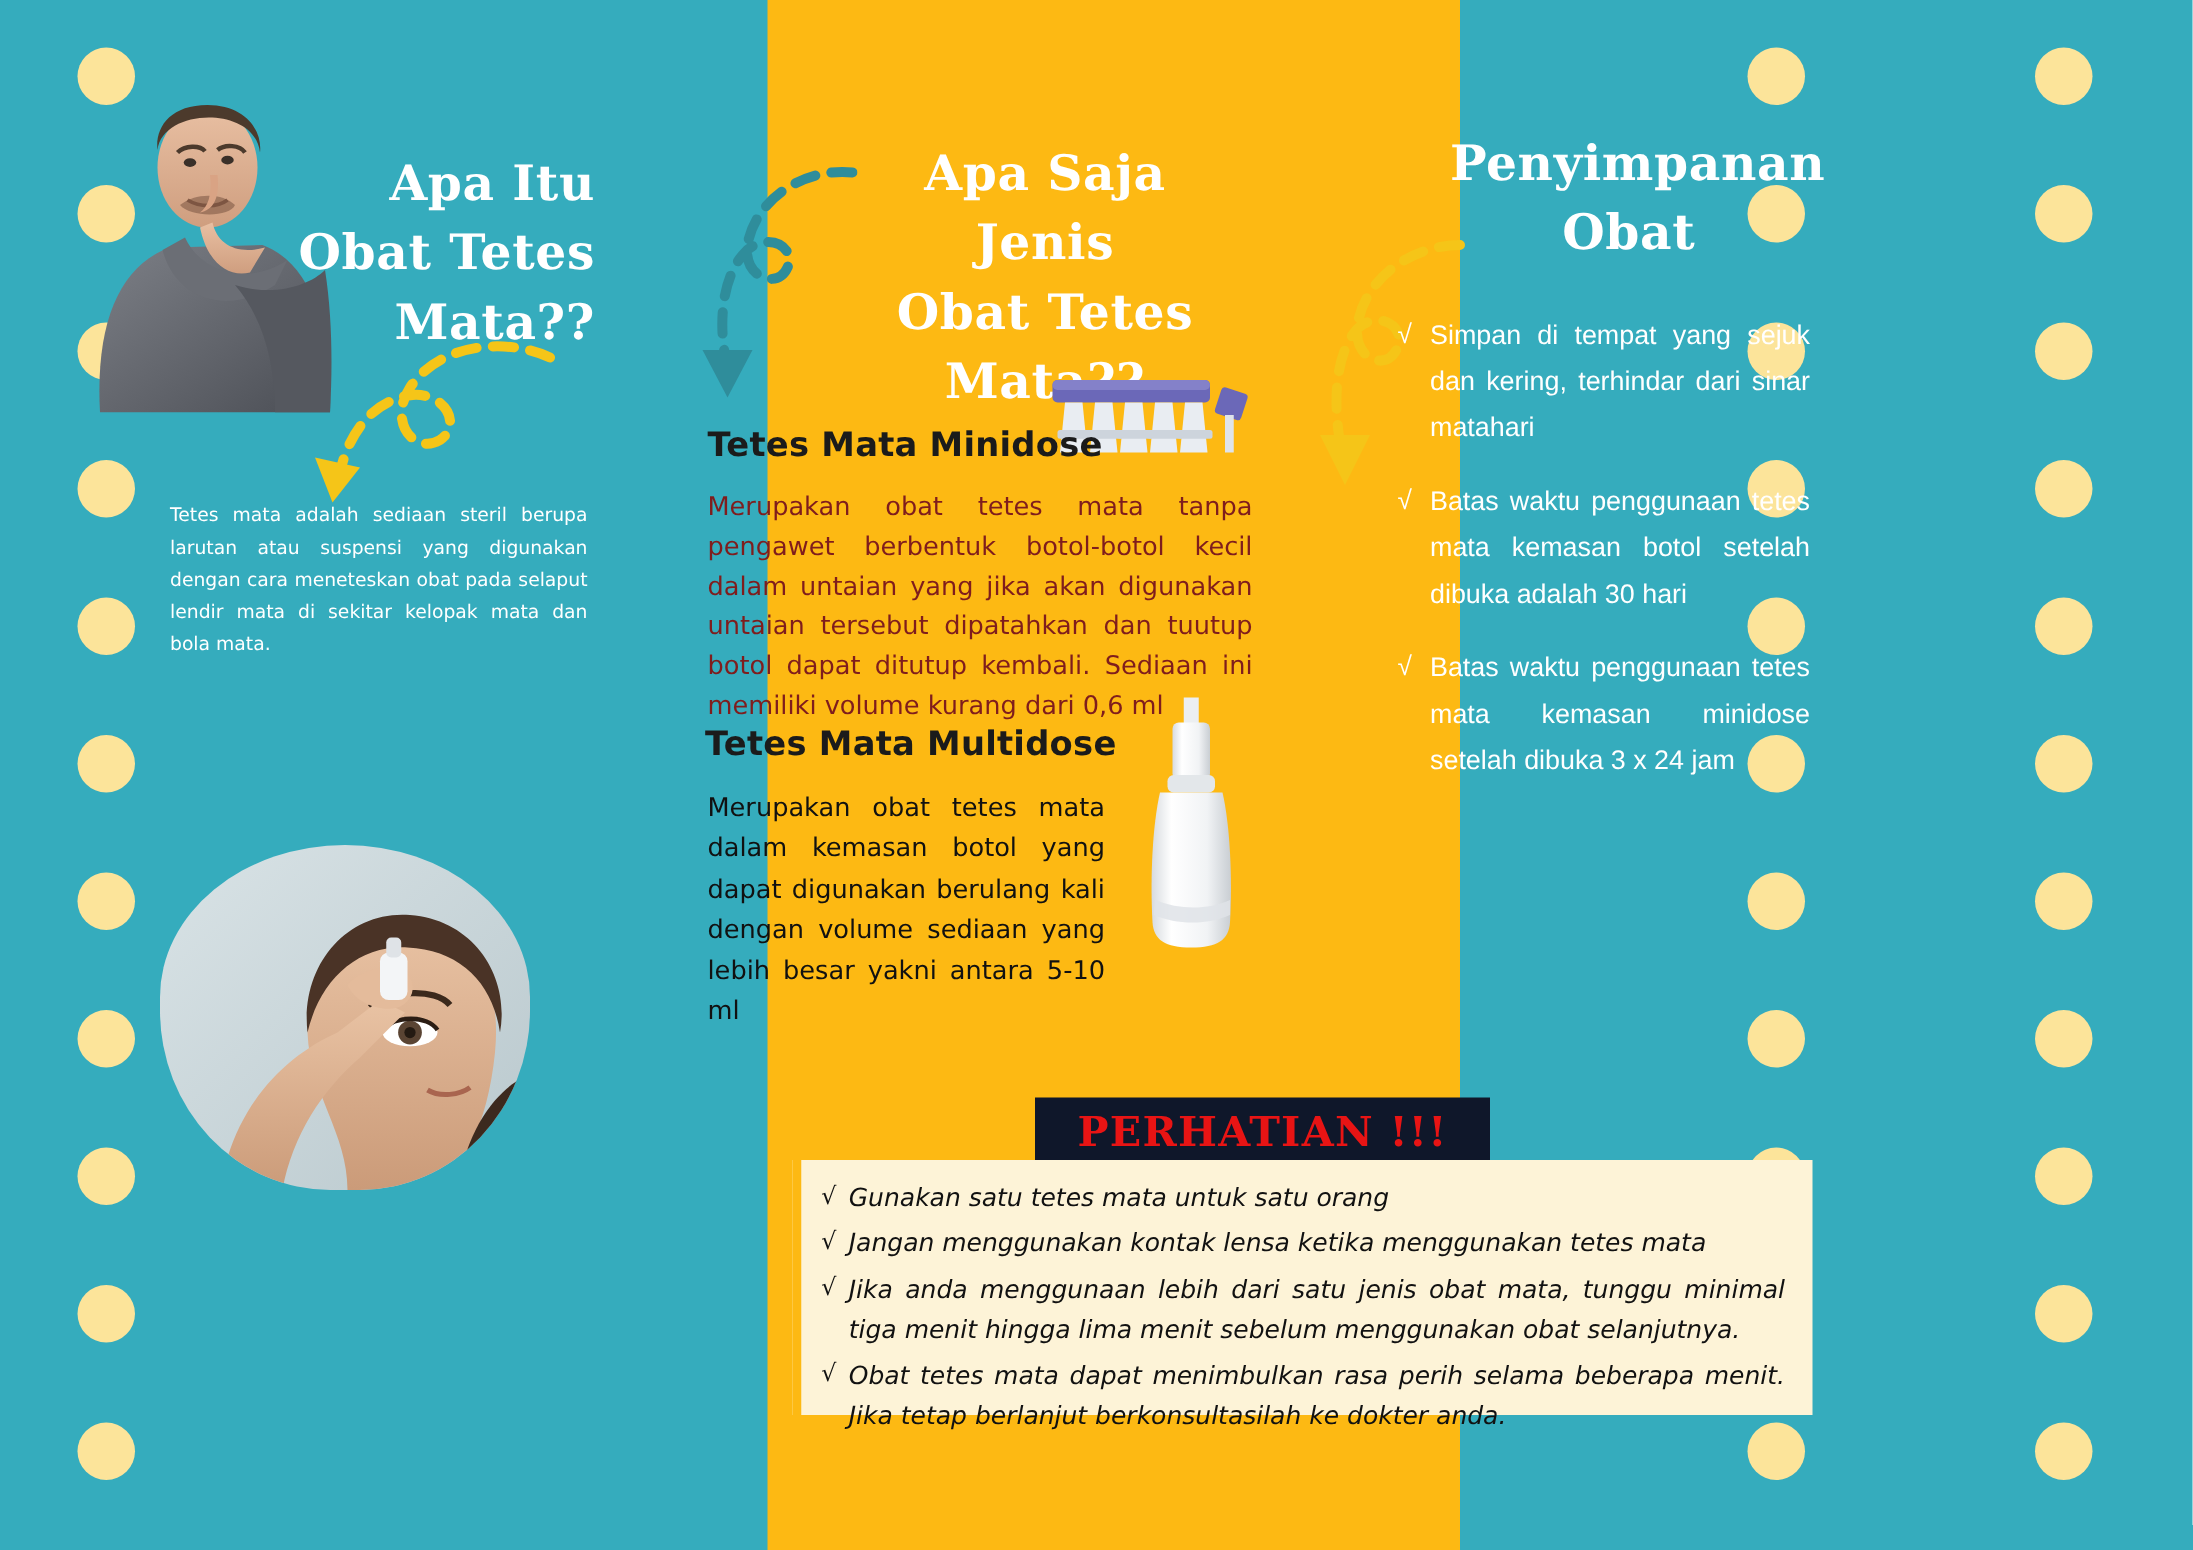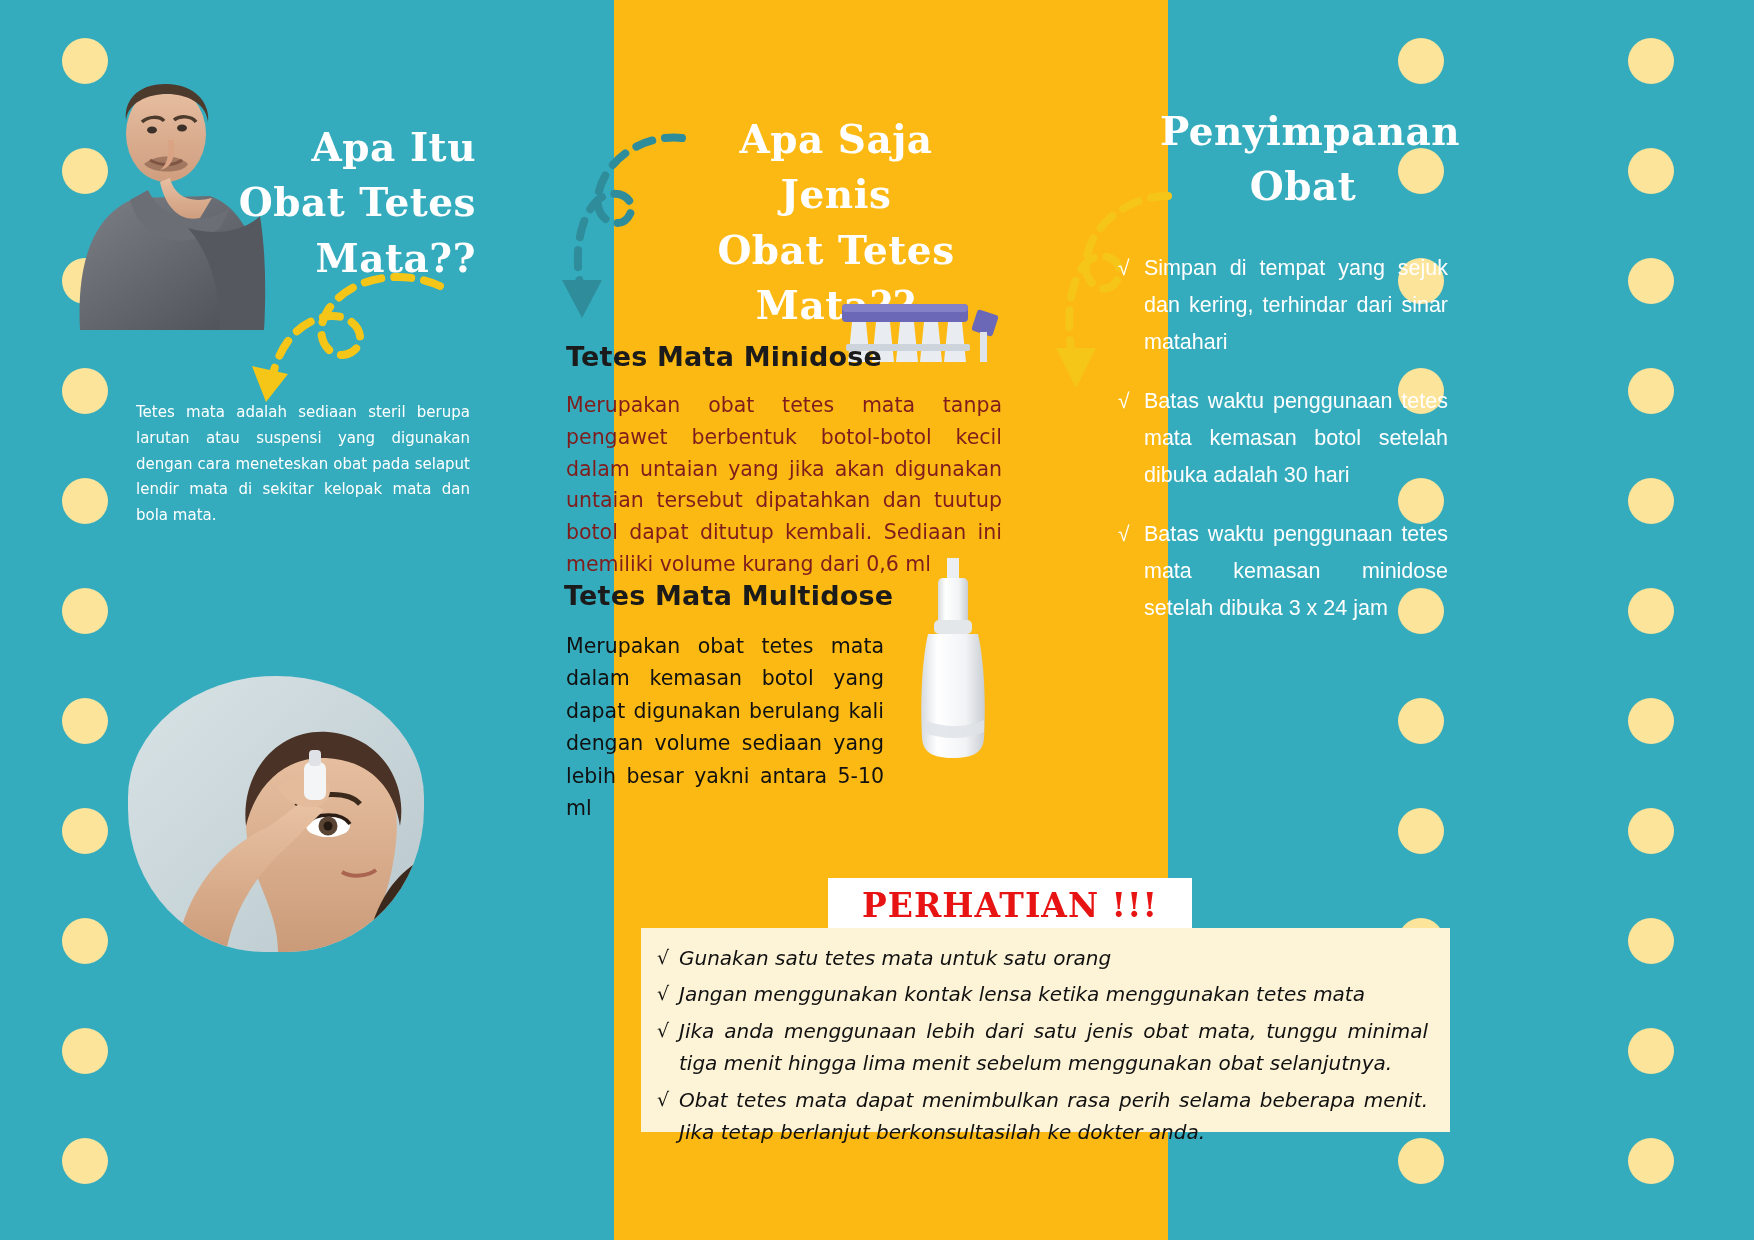--- a/index.html
+++ b/index.html
@@ -172,21 +172,21 @@
     height: 204px;
     background: #fdf3d7;
     border-left: 7px solid #fdb913;
     box-sizing: border-box;
     padding: 14px 22px 10px 16px;
   }
   #attention-banner {
     position: absolute;
     left: 828px; top: 878px;
     width: 364px; height: 54px;
-    background: #ffffff;
+    background: #0f172a;
     display: flex;
     align-items: center;
     justify-content: center;
   }
   #attention-banner .ban-text {
     font-family: "DejaVu Serif", serif;
     font-weight: bold;
     color: #e81414;
     font-size: 33px;
     letter-spacing: 1px;

